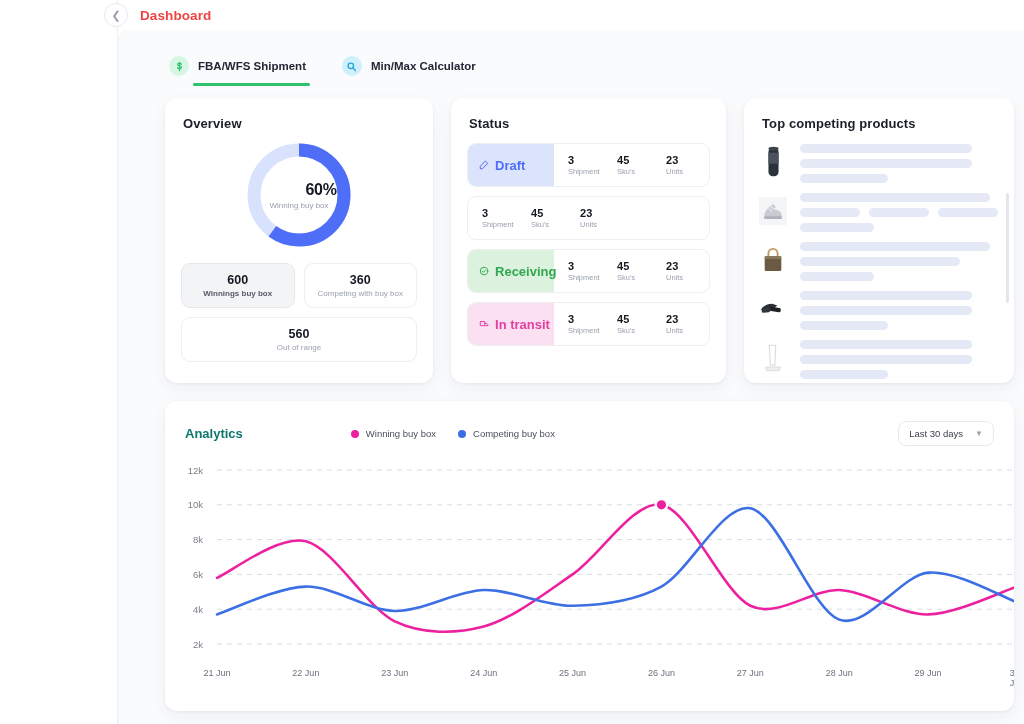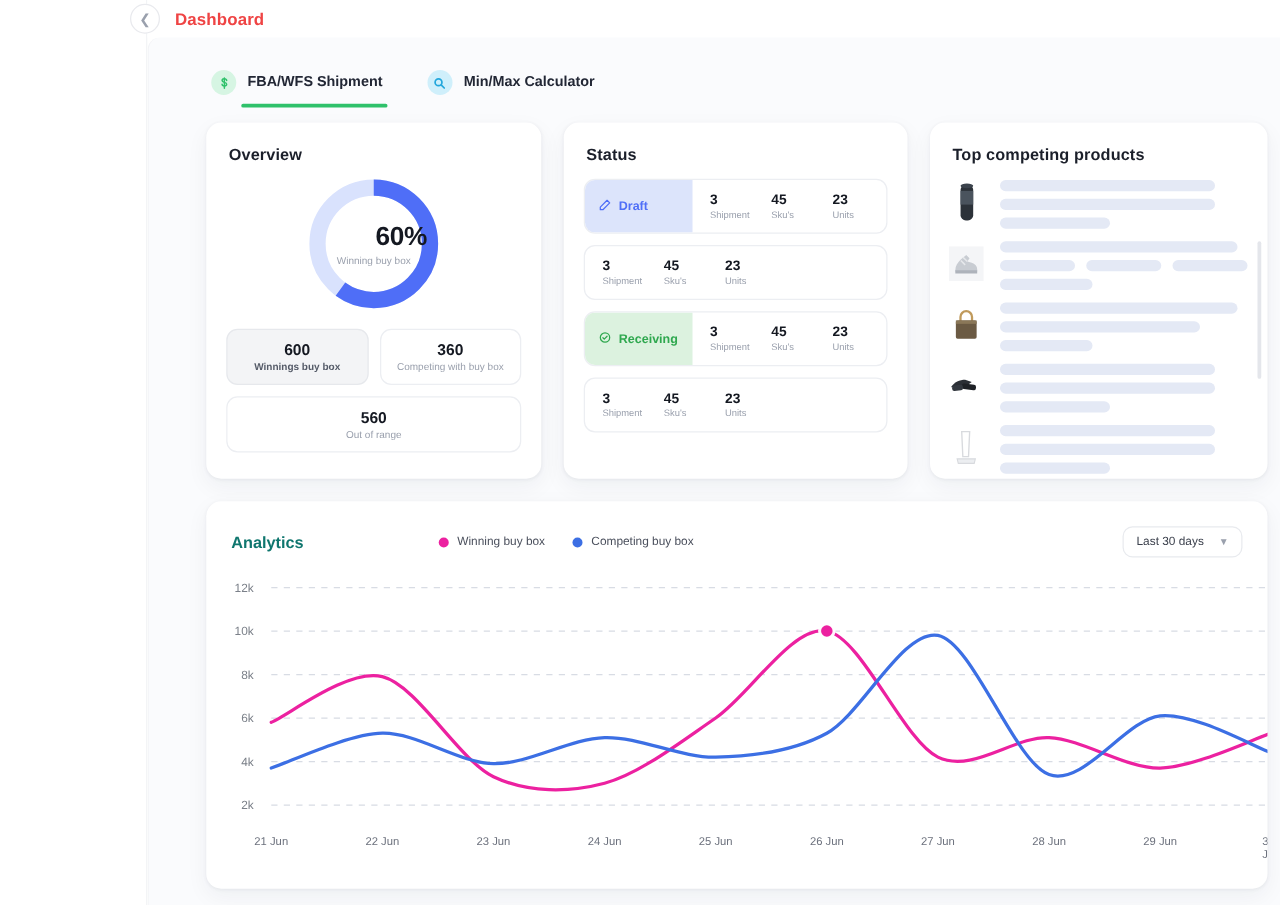--- a/index.html
+++ b/index.html
@@ -87,21 +87,21 @@
   .card-products { width: 274px; height: 285px; overflow: hidden; }
 
   
   .donut-wrap { display: flex; justify-content: center; margin-top: 10px; }
   .donut { position: relative; width: 108px; height: 108px; }
   .donut svg { transform: rotate(-90deg); display: block; }
   .donut-center {
     position: absolute; inset: 0; display: flex;
     flex-direction: column; align-items: center; justify-content: center;
   }
-  .donut-pct { font-size: 21px; font-weight: bold; color: #141821; letter-spacing: -.3px; margin-left: 44px; }
+  .donut-pct { font-size: 16px; font-weight: bold; color: #141821; letter-spacing: -.3px; margin-left: 44px; }
   .donut-sub { font-size: 8px; color: #9aa0ad; margin-top: 2px; }
 
   
   .stats { padding: 14px 16px 10px 16px; }
   .stat-row { display: flex; gap: 9px; }
   .stat {
     flex: 1; border: 1px solid #eceef2; border-radius: 9px;
     padding: 9px 4px 9px 4px; text-align: center; background: #fff;
     cursor: pointer;
   }
@@ -114,21 +114,21 @@
   
   .status-list { padding: 12px 16px 0 16px; display: flex; flex-direction: column; gap: 9px; }
   .status-row {
     display: flex; border: 1px solid #eceef2; border-radius: 9px;
     overflow: hidden; height: 44px; background: #fff; cursor: pointer;
   }
   .status-chip {
     width: 86px; flex: 0 0 86px; display: flex; align-items: center;
     gap: 6px; padding-left: 11px;
   }
-  .status-chip-label { font-size: 10px; font-weight: bold; }
+  .status-chip-label { font-size: 13px; font-weight: bold; }
   .status-metrics { flex: 1; display: flex; align-items: center; padding-left: 14px; gap: 0; }
   .metric { width: 49px; flex: 0 0 49px; }
   .metric-val { font-size: 11px; font-weight: bold; color: #141821; }
   .metric-lbl { font-size: 7.5px; color: #9aa0ad; margin-top: 1px; }
 
   
   .prod-list { padding: 10px 14px 0 14px; }
   .prod-row { display: flex; gap: 12px; margin-bottom: 7px; align-items: flex-start; }
   .thumb { width: 30px; flex: 0 0 30px; height: 42px; display: flex; align-items: center; justify-content: center; }
   .sk-col { flex: 1; display: flex; flex-direction: column; gap: 6px; padding-top: 3px; }
@@ -309,20 +309,29 @@
                   <div class="metric-lbl">Sku's</div>
                 </div>
                 <div class="metric">
                   <div class="metric-val">23</div>
                   <div class="metric-lbl">Units</div>
                 </div>
               </div>
             </div>
 
             <div class="status-row">
+              <div class="status-chip" style="background:#FBE0F2">
+                <span>
+                  <svg width="10" height="10" viewBox="0 0 24 24" fill="none" stroke="#E23FA0" stroke-width="2.4" stroke-linecap="round" stroke-linejoin="round">
+                    <rect x="3" y="6" width="11" height="10" rx="1.5"></rect>
+                      <path d="M14 10h4l3 3v3h-7"></path>
+                  </svg>
+                </span>
+                <span class="status-chip-label" style="color:#E23FA0">In transit</span>
+              </div>
               <div class="status-metrics">
                 <div class="metric">
                   <div class="metric-val">3</div>
                   <div class="metric-lbl">Shipment</div>
                 </div>
                 <div class="metric">
                   <div class="metric-val">45</div>
                   <div class="metric-lbl">Sku's</div>
                 </div>
                 <div class="metric">

